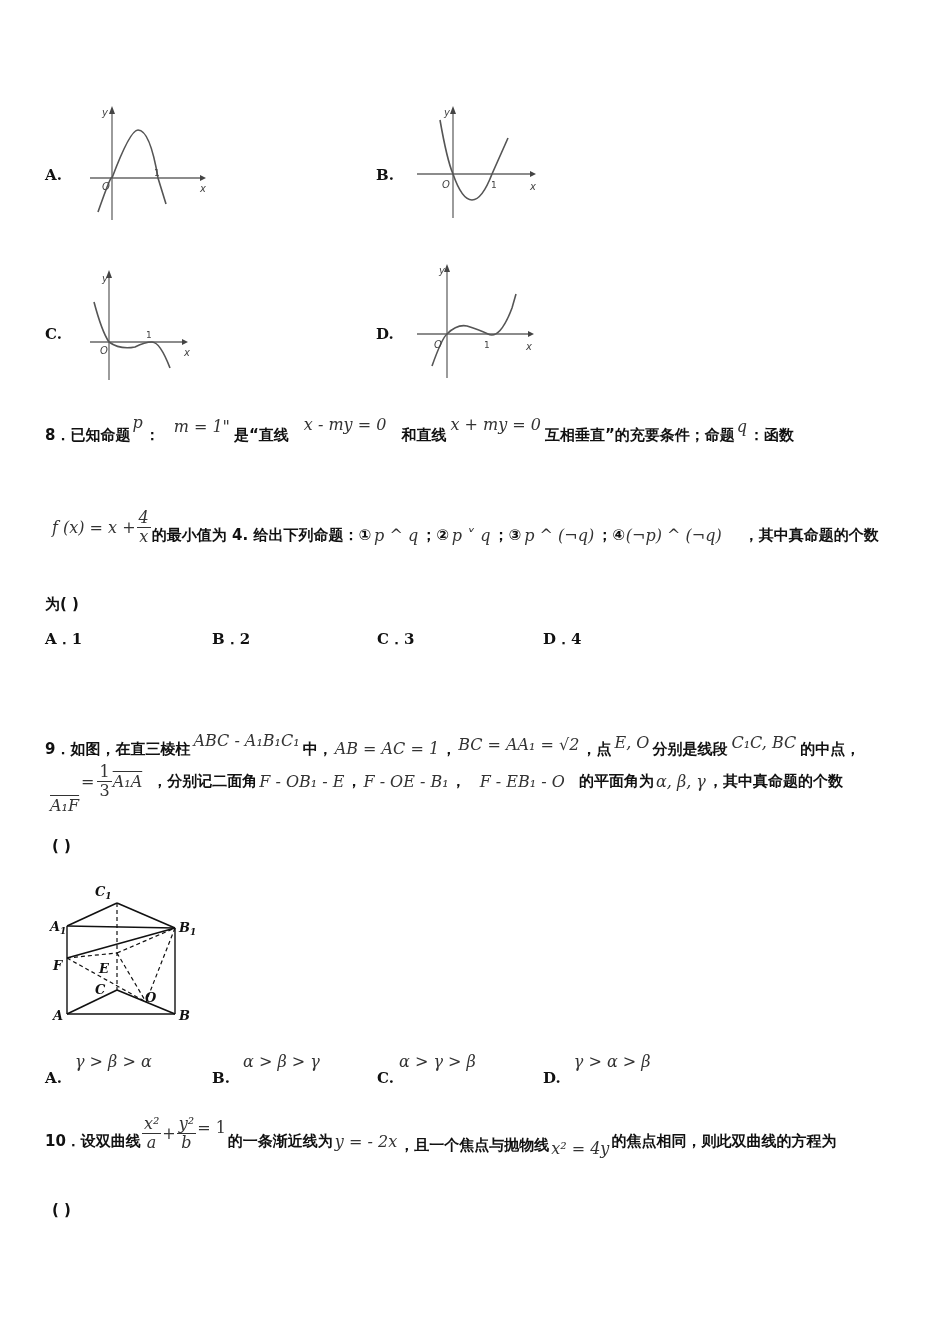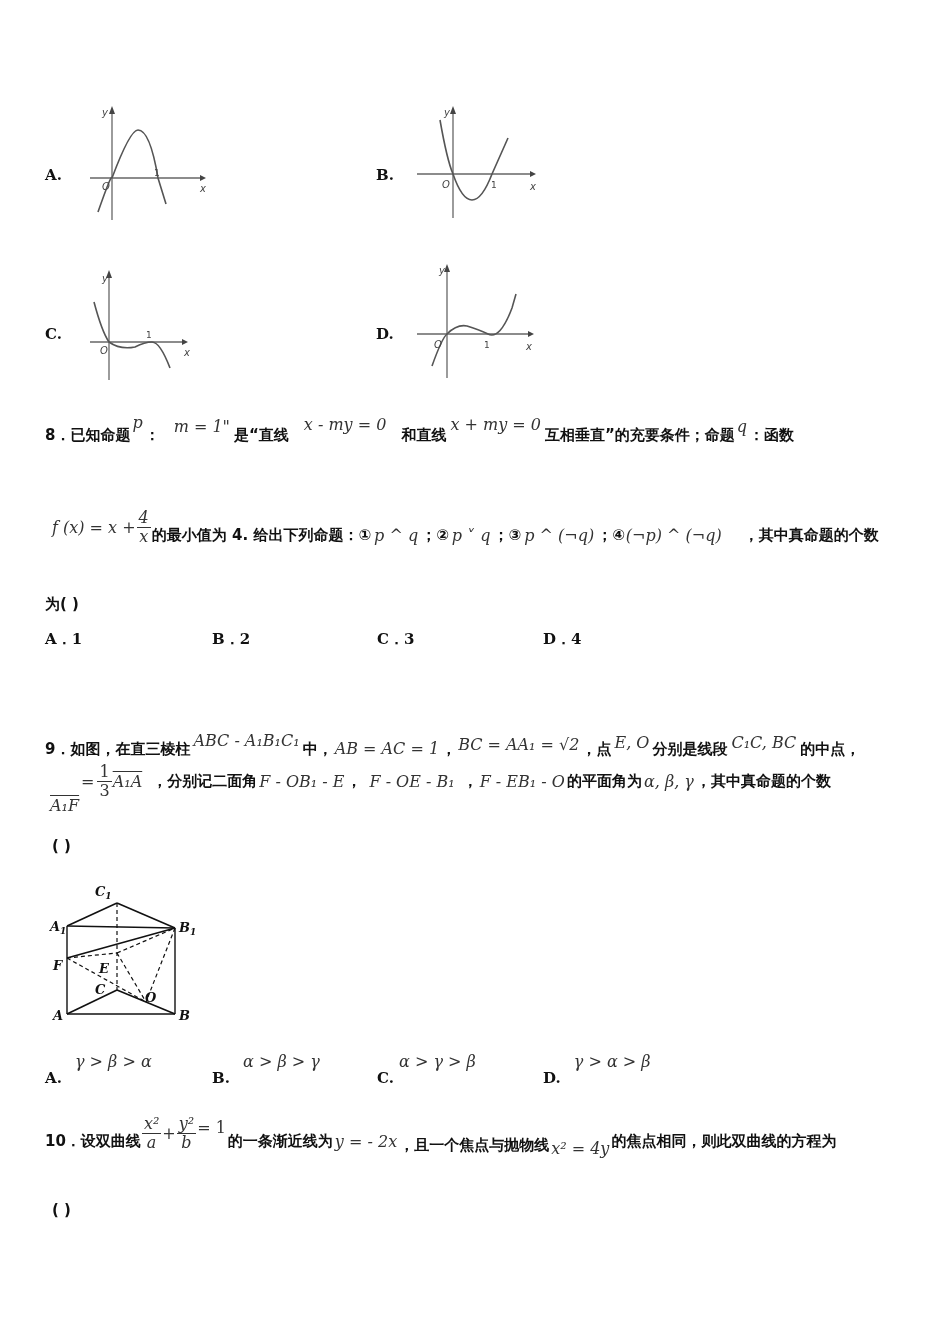--- a/index.html
+++ b/index.html
@@ -140,23 +140,23 @@
     <span class="math" style="text-decoration:overline;margin-top:48px;">A₁F</span>
     <span class="mathn" style="margin:0 2px;">=</span>
     <span class="frac mathn">
       <span class="num">1</span>
       <span class="den">3</span>
     </span>
     <span class="math" style="text-decoration:overline;margin-right:10px;">A₁A</span>
     <span>，分别记二面角</span>
     <span class="math" style="margin:0 2px;">F - OB₁ - E</span>
     <span>，</span>
-    <span class="math" style="margin:0 8px;">F - OE - B₁</span>
+    <span class="math" style="margin:0 2px;">F - OE - B₁</span>
     <span>，</span>
-    <span class="math" style="margin:0 2px;">F - EB₁ - O</span>
+    <span class="math" style="margin:0 14px;">F - EB₁ - O</span>
     <span>的平面角为</span>
     <span class="math" style="margin:0 2px;">α, β, γ</span>
     <span>，其中真命题的个数</span>
   </div>
 
   <div class="abs bold" style="left:52px;top:837px;">(   )</div>
 
   <svg style="left:45px;top:878px;" width="170" height="150" viewBox="0 0 170 150">
 
     <line x1="22" y1="48" x2="72" y2="25" stroke="#111" stroke-width="1.6"></line>

